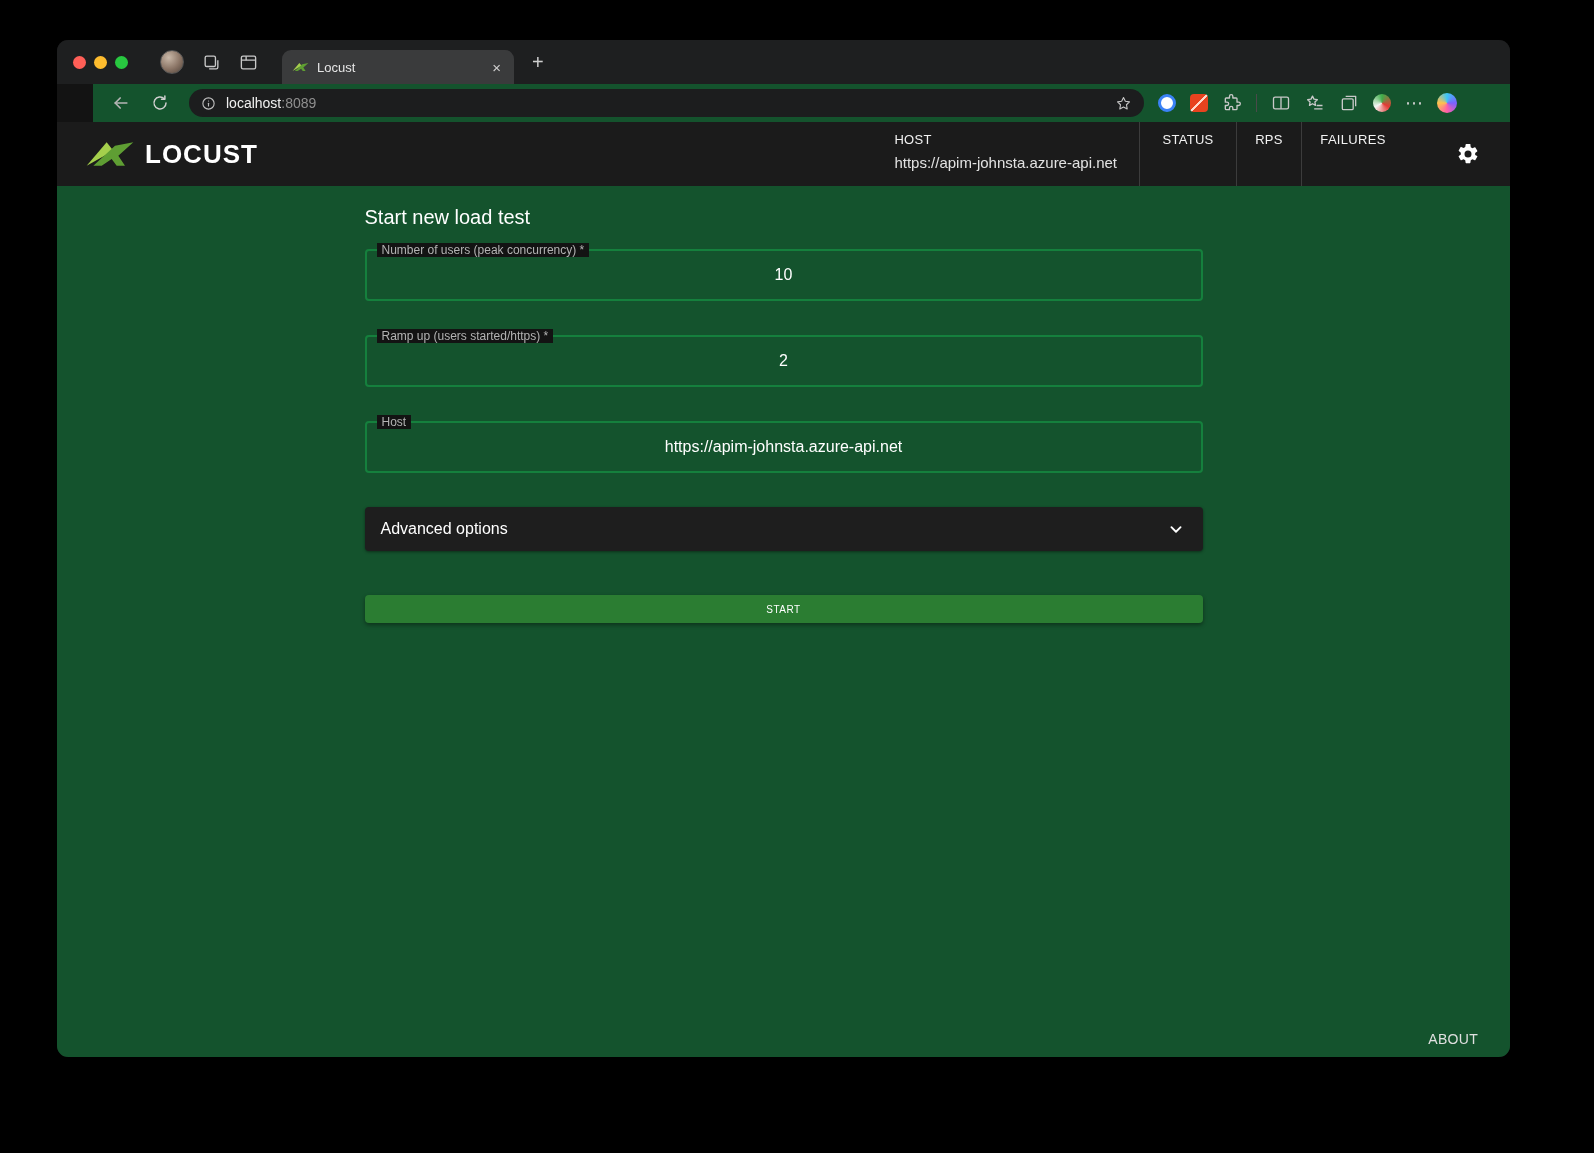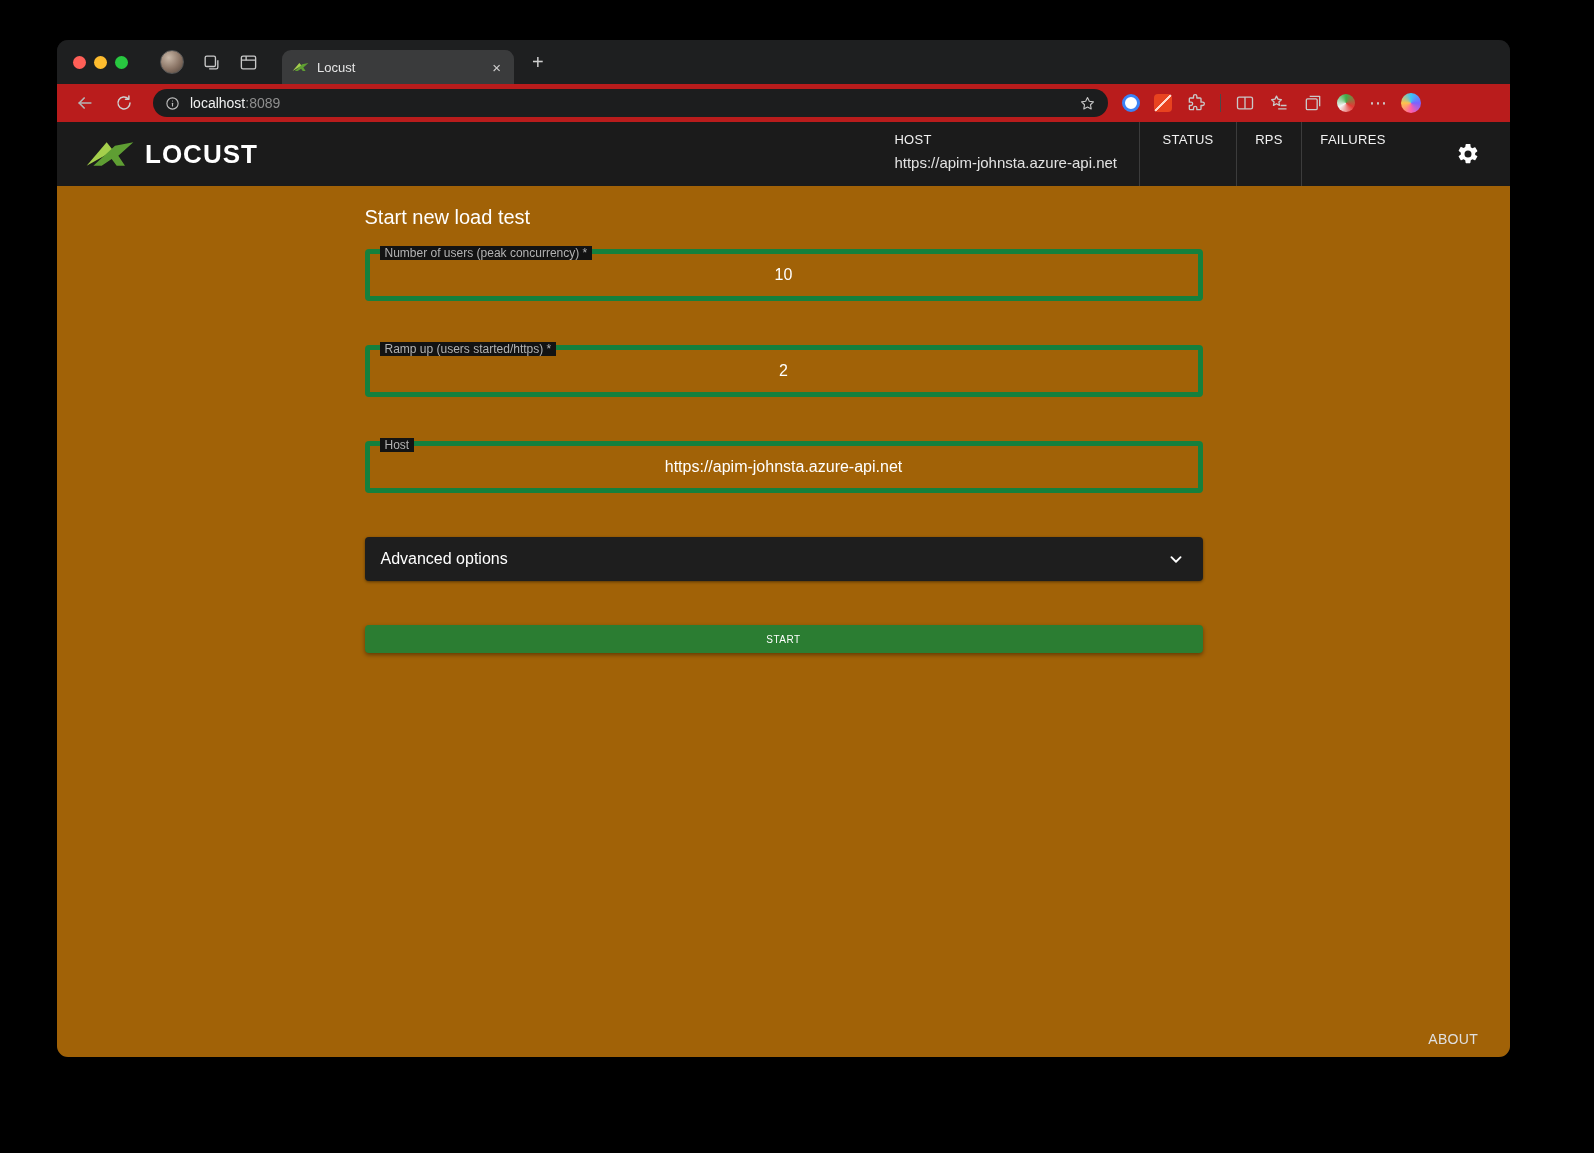--- a/index.html
+++ b/index.html
@@ -15,21 +15,21 @@
   .avatar { width:24px; height:24px; border-radius:50%; margin-left:24px;
     background:radial-gradient(circle at 35% 30%, #c9b8a8, #8a7465 55%, #4c4038); border:1px solid #555; }
   .ticon { margin-left:18px; display:flex; align-items:center; color:#c9c9c9; }
   .tab { align-self:flex-end; height:34px; width:232px; margin-left:24px; background:#3a3b3c;
     border-radius:9px 9px 0 0; display:flex; align-items:center; padding:0 10px; }
   .tab-title { flex:1; font-size:13px; color:#e6e6e6; margin-left:8px; white-space:nowrap; overflow:hidden; }
   .tab-close { font-size:15px; color:#cfcfcf; padding:0 3px; cursor:default; }
   .newtab { font-size:20px; color:#cfcfcf; margin-left:18px; line-height:1; }
 
   
-  .navbar { height:38px; background:#b91c1c; display:flex; align-items:center; padding:0 14px 0 18px; }
+  .navbar { height:38px; background:#14532d; display:flex; align-items:center; padding:0 14px 0 18px;margin-left:36px; }
   .nicon { display:flex; align-items:center; color:#bdbdbd; }
   .urlbar { width:955px; height:28px; border-radius:14px; background:#1c1d1e; display:flex;
     align-items:center; padding:0 12px; margin-left:4px; }
   .url-host { font-size:14px; color:#f1f1f1; margin-left:10px; }
   .url-port { font-size:14px; color:#8f8f8f; }
   .sp { flex:1; }
   .exticon { margin-left:14px; display:flex; align-items:center; }
   .dot-blue { width:18px; height:18px; border-radius:50%; background:#fff; border:3px solid #3b82f6; }
   .sq-orange { width:18px; height:18px; border-radius:4px; background:#e8431f;
     background-image:linear-gradient(135deg, transparent 45%, #ffd9cc 45%, #ffd9cc 55%, transparent 55%); }
@@ -49,25 +49,25 @@
   .stat { display:flex; flex-direction:column; padding-top:10px; }
   .stat-label { font-size:13px; color:#f2f2f2; letter-spacing:.3px; }
   .stat-value { font-size:15px; color:#e2e2e2; margin-top:7px; }
   .stat.host { align-items:flex-start; padding-right:22px; }
   .stat.center { align-items:center;gap:36px; }
   .stat.status { width:96px; } .stat.rps { width:64px;text-align:right; } .stat.failures { width:102px; }
   .hdiv { width:1px; background:#3c3c3c; }
   .gearwrap { display:flex; align-items:center; margin-left:52px; }
 
   
-  .content { position:relative; height:871px; background:#a16207; }
+  .content { position:relative; height:871px; background:#14532d; }
   .form { width:838px; margin:0 auto; padding-top:20px; }
   .page-title { font-size:20px; font-weight:400; color:#fff; margin-bottom:20px; }
-  .field { position:relative; height:52px; border:5px solid #15803d; border-radius:4px;
-    margin-bottom:44px; }
+  .field { position:relative; height:52px; border:2px solid #15803d; border-radius:4px;
+    margin-bottom:34px; }
   .field-label { position:absolute; top:-8px; left:10px; background:#131313; padding:0 5px;
     font-size:12px; color:#b3b3b3; white-space:nowrap; }
   .field input { width:100%; height:100%; background:transparent; border:none; outline:none;
     color:#fff; font-size:16px; padding:0 14px; font-family:"Liberation Sans", sans-serif;text-align:center; }
   .accordion { height:44px; background:#1e1e1e; border-radius:4px; margin-bottom:44px;
     display:flex; align-items:center; padding:0 16px; box-shadow:0 1px 3px rgba(0,0,0,.45); }
   .accordion-label { flex:1; font-size:16px; color:#fff; }
   .start-btn { width:100%; height:28px; background:#2b7d32; border:none; border-radius:4px;
     color:#fff; font-size:10px; font-weight:500; letter-spacing:.5px;
     font-family:"Liberation Sans", sans-serif; box-shadow:0 2px 4px rgba(0,0,0,.4); cursor:pointer; }

